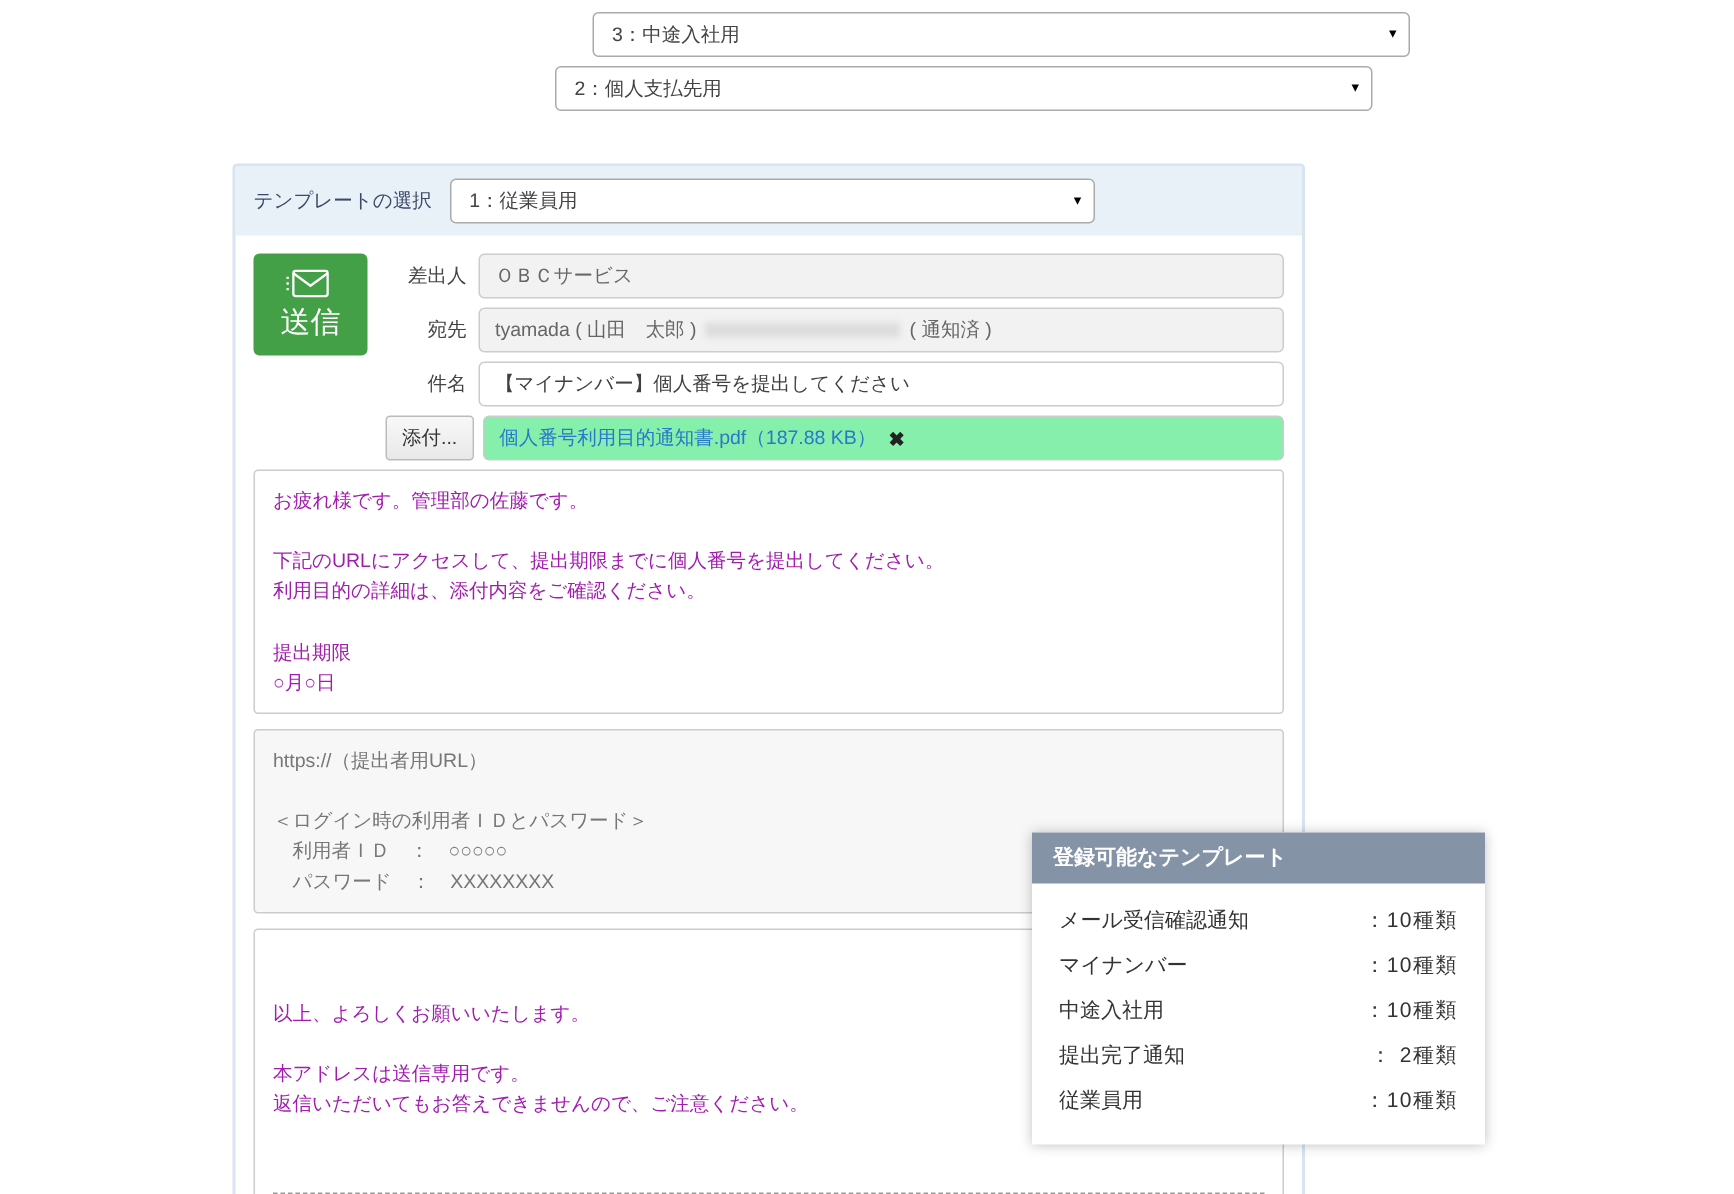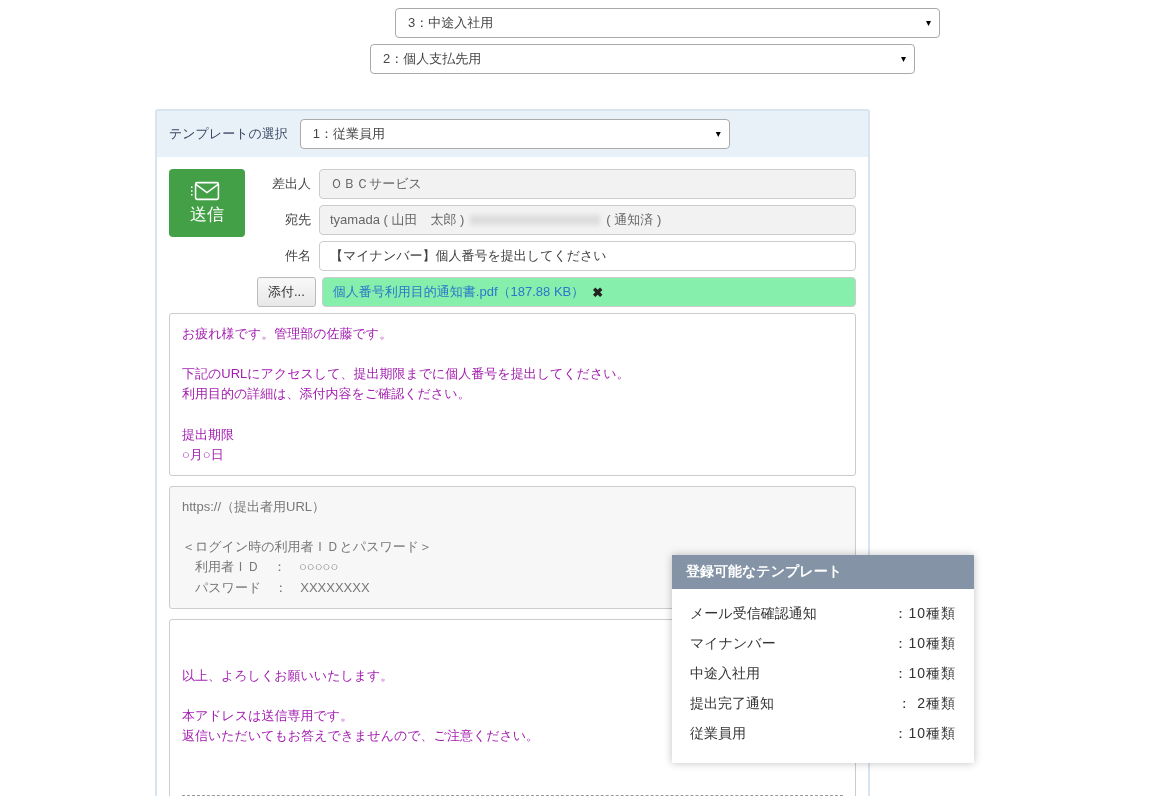--- a/index.html
+++ b/index.html
@@ -14,41 +14,41 @@
 
 .panel { position: absolute; left: 155px; top: 109px; width: 715px; border: 2px solid #d8e4f0; border-radius: 3px; background: #fff; }
 .panel-header { background: #e8f0f8; display: flex; align-items: center; padding: 8px 12px; gap: 12px; }
 .panel-header-label { color: #3a4a66; }
 .panel-header .dropdown-box { flex: 0 0 430px; }
 
 .compose { padding: 12px 12px 0 12px; display: flex; gap: 12px; }
 .send-btn { width: 76px; height: 68px; background: #43a047; color: #fff; border-radius: 4px; display: flex; flex-direction: column; align-items: center; justify-content: center; gap: 2px; cursor: pointer; }
 .send-icon { width: 32px; height: 20px; }
 .send-icon svg { width: 100%; height: 100%; }
-.send-label { font-size: 17px; }
+.send-label { font-size: 20px; }
 
 .fields { flex: 1; }
 .field-row { display: flex; align-items: center; margin-bottom: 6px; }
 .field-label { width: 62px; text-align: right; color: #444; padding-right: 8px; }
 .field-input { flex: 1; border: 1px solid #ccc; border-radius: 4px; padding: 5px 10px; background: #fff; color: #404040; min-height: 28px; display: flex; align-items: center; }
 .field-input.readonly { background: #f2f2f2; color: #666; }
 .field-input .blur { background: #ddd; display: inline-block; height: 10px; filter: blur(2px); margin: 0 6px; }
 
 .attach-row { display: flex; align-items: center; margin: 0 0 6px 0; }
 .attach-btn { background: linear-gradient(#f8f8f8,#e8e8e8); border: 1px solid #bbb; border-radius: 3px; padding: 5px 10px; color: #333; cursor: pointer; margin-right: 6px; }
 .attach-file { flex: 1; border: 1px solid #ccc; border-radius: 4px; background: #86efac; padding: 5px 10px; display: flex; align-items: center; gap: 8px; }
 .attach-link { color: #2a77cc; }
 .attach-remove { color: #222; cursor: pointer; font-weight: bold; }
 
 .body-box { margin: 0 12px 10px 12px; border: 1px solid #ccc; border-radius: 3px; padding: 10px 12px; color: #a21caf; line-height: 1.55; white-space: pre-wrap; }
 .body-box.gray { background: #f7f7f7; color: #777; }
 .body-box.final { padding-top: 6px; }
 .dashed { border-top: 1px dashed #999; margin: 8px 0; }
 
-.popup { position: absolute; left: 672px; top: 555px; width: 302px; background: #fff; box-shadow: 0 0 8px rgba(0,0,0,0.25); font-size: 14px; }
+.popup { position: absolute; left: 688px; top: 555px; width: 302px; background: #fff; box-shadow: 0 0 8px rgba(0,0,0,0.25); font-size: 14px; }
 .popup-title { background: #8493a6; color: #fff; padding: 8px 14px; font-weight: bold; }
 .popup-body { padding: 10px 18px 14px 18px; }
 .popup-row { display: flex; justify-content: space-between; padding: 6px 0; color: #333; }
 .popup-row .k { }
 .popup-row .v { color: #333; letter-spacing: 1px; }
 </style>
 </head>
 <body>
 
 <div style="padding-top:8px;">

